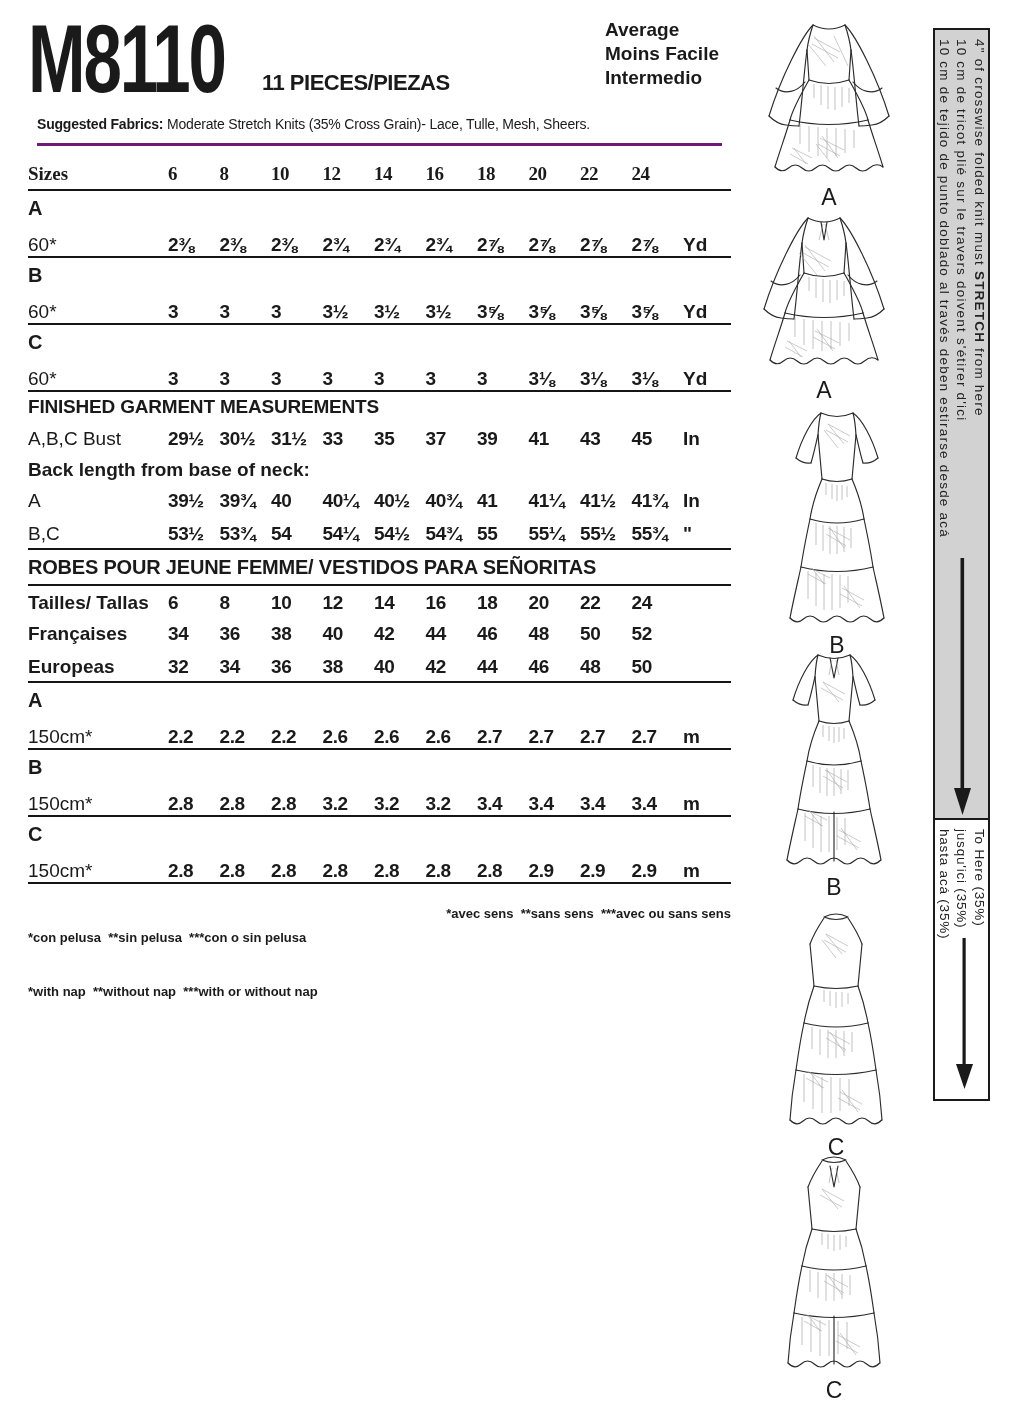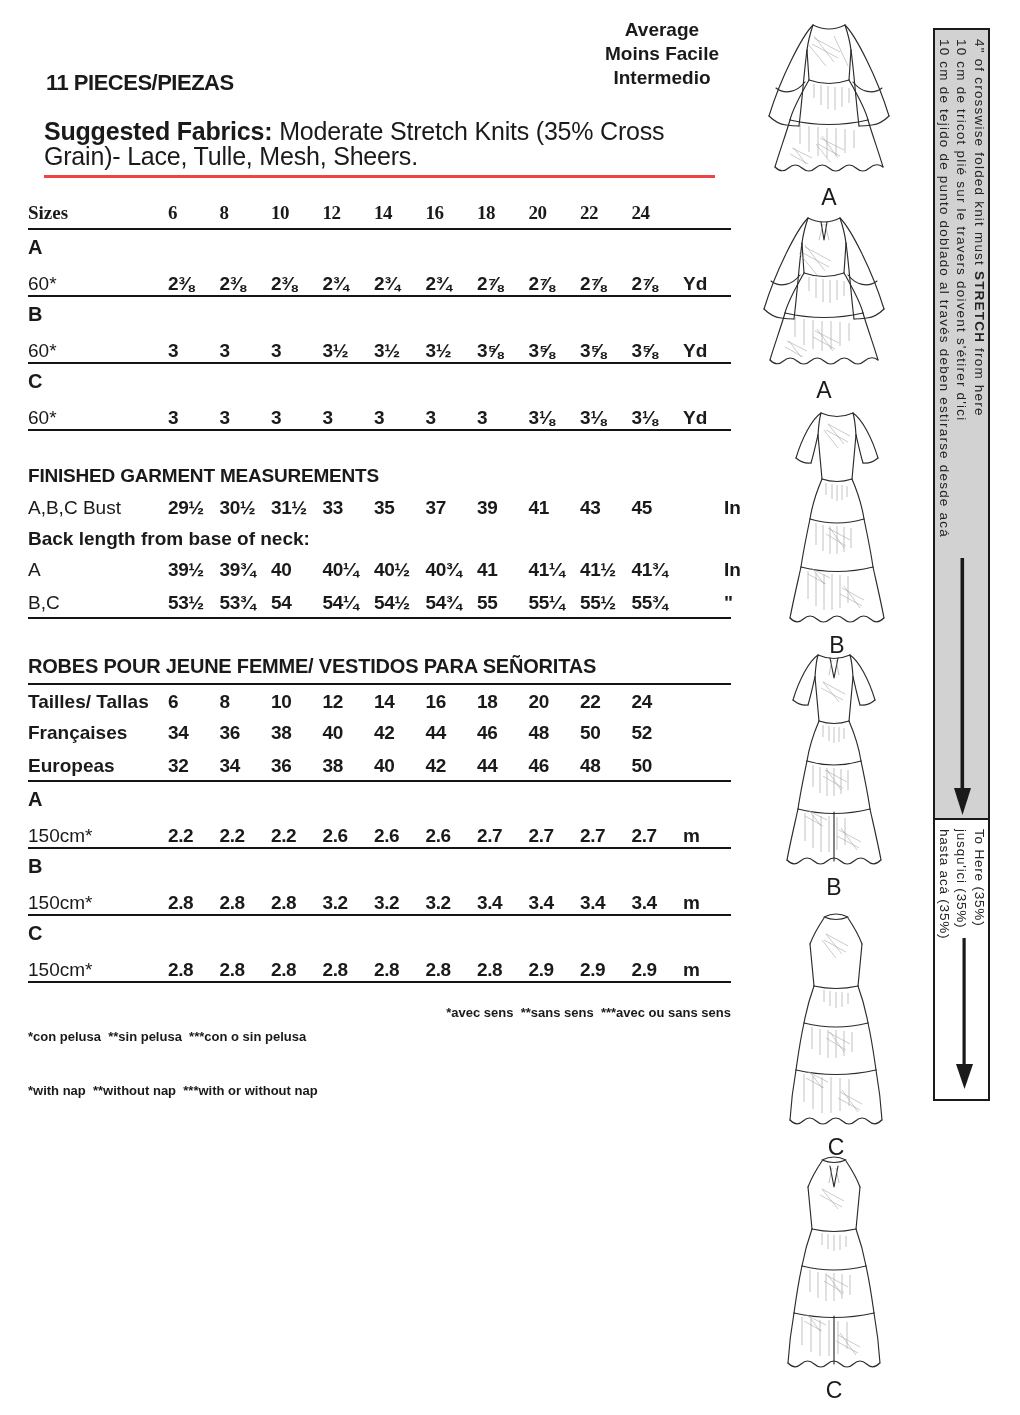--- a/index.html
+++ b/index.html
@@ -6,45 +6,45 @@
   .sheet{position:relative;width:1020px;height:1415px;background:#fff;color:#1a1a1a;
          font-family:"Liberation Sans","DejaVu Sans",sans-serif;overflow:hidden;}
   .left-col{position:absolute;left:28px;top:0;width:703px;}
 
   
   .masthead{position:relative;margin-top:20px;height:78px;display:flex;align-items:flex-end;}
   .pattern-number{width:216px;height:78px;}
   .pattern-number>span{display:inline-block;font-size:96px;line-height:78px;font-weight:700;
          letter-spacing:-3px;transform:scaleX(.72);transform-origin:0 100%;white-space:nowrap;}
   .pieces{margin-left:18px;margin-bottom:2px;font-size:22px;font-weight:700;letter-spacing:-.5px;}
-  .difficulty{position:absolute;top:-2px;right:12px;text-align:center;font-size:19px;line-height:24px;font-weight:700;}
+  .difficulty{position:absolute;top:-2px;right:12px;text-align:left;font-size:19px;line-height:24px;font-weight:700;}
 
   .category{margin-top:10px;font-size:21px;font-weight:700;letter-spacing:-.3px;
             padding-bottom:4px;border-bottom:3px solid #161616;}
-  .para{margin:16px;padding:5px 0 6px;font-size:25px;line-height:25px;letter-spacing:-.2px;
-        border-bottom:3px solid #ef4444;}
+  .para{margin:9px;padding:5px 0 6px;font-size:14px;line-height:25px;letter-spacing:-.2px;
+        border-bottom:3px solid #701a75;}
   .b{font-weight:700;}
 
   
   .trow{display:grid;grid-template-columns:140px repeat(10,51.5px) 48px;align-items:end;}
   .trow .cell{letter-spacing:-.4px;}
   .rule-b{border-bottom:2.5px solid #151515;}
   .sizes-row{height:30px;padding-bottom:4px;font-weight:700;font-size:19px;font-family:Liberation Serif, serif;}
   .letter{height:26px;padding-top:3px;font-size:20px;font-weight:700;}
   .vals{height:36px;padding-bottom:0;font-size:19px;}
   .vals .lab{font-weight:400;}
   .vals .cell,.sizes-row .cell{font-weight:700;}
   .vals .unit{font-weight:700;}
   .lab{grid-column:1;}
   .unit{grid-column:12;}
-  .sect{font-size:19px;font-weight:700;letter-spacing:-.2px;height:26px;padding-top:4px;margin-top:30px;}
+  .sect{font-size:19px;font-weight:700;letter-spacing:-.2px;height:26px;padding-top:4px;}
   .row28{height:28px;font-size:19px;align-items:end;padding-bottom:3px;}
   .row28 .lab{font-weight:400;}
   .row28 .cell{font-weight:700;}
-  .row28 .unit{font-weight:700;margin-left:41px;}
+  .row28 .unit{font-weight:700;}
   .span-all{grid-column:1/-1;font-weight:700;}
   .robes{height:auto;padding:6px 0 5px;font-size:20px;border-bottom:2.5px solid #151515;}
   .srow{height:28px;font-size:19px;align-items:end;padding-bottom:3px;}
   .srow .lab{font-weight:700;}
   .srow .cell{font-weight:700;}
 
   .footnotes{position:relative;margin-top:9px;font-size:13px;font-weight:700;white-space:pre;line-height:18px;}
   .fn-right{position:absolute;right:0;top:12px;}
 
   
@@ -66,20 +66,21 @@
   .arrow{position:absolute;}
 </style>
 </head>
 <body>
 
 <div class="sheet">
 
   <div class="left-col">
 
     <header class="masthead">
+      <div class="pattern-number"><span>M8110</span></div>
       <div class="pieces">11 PIECES/PIEZAS</div>
       <div class="difficulty">
         <div>Average</div>
         <div>Moins Facile</div>
         <div>Intermedio</div>
       </div>
     </header>
 
 
     <p class="para"><span class="b">Suggested Fabrics:</span><span> Moderate Stretch Knits (35% Cross Grain)- Lace, Tulle, Mesh, Sheers.</span></p>

